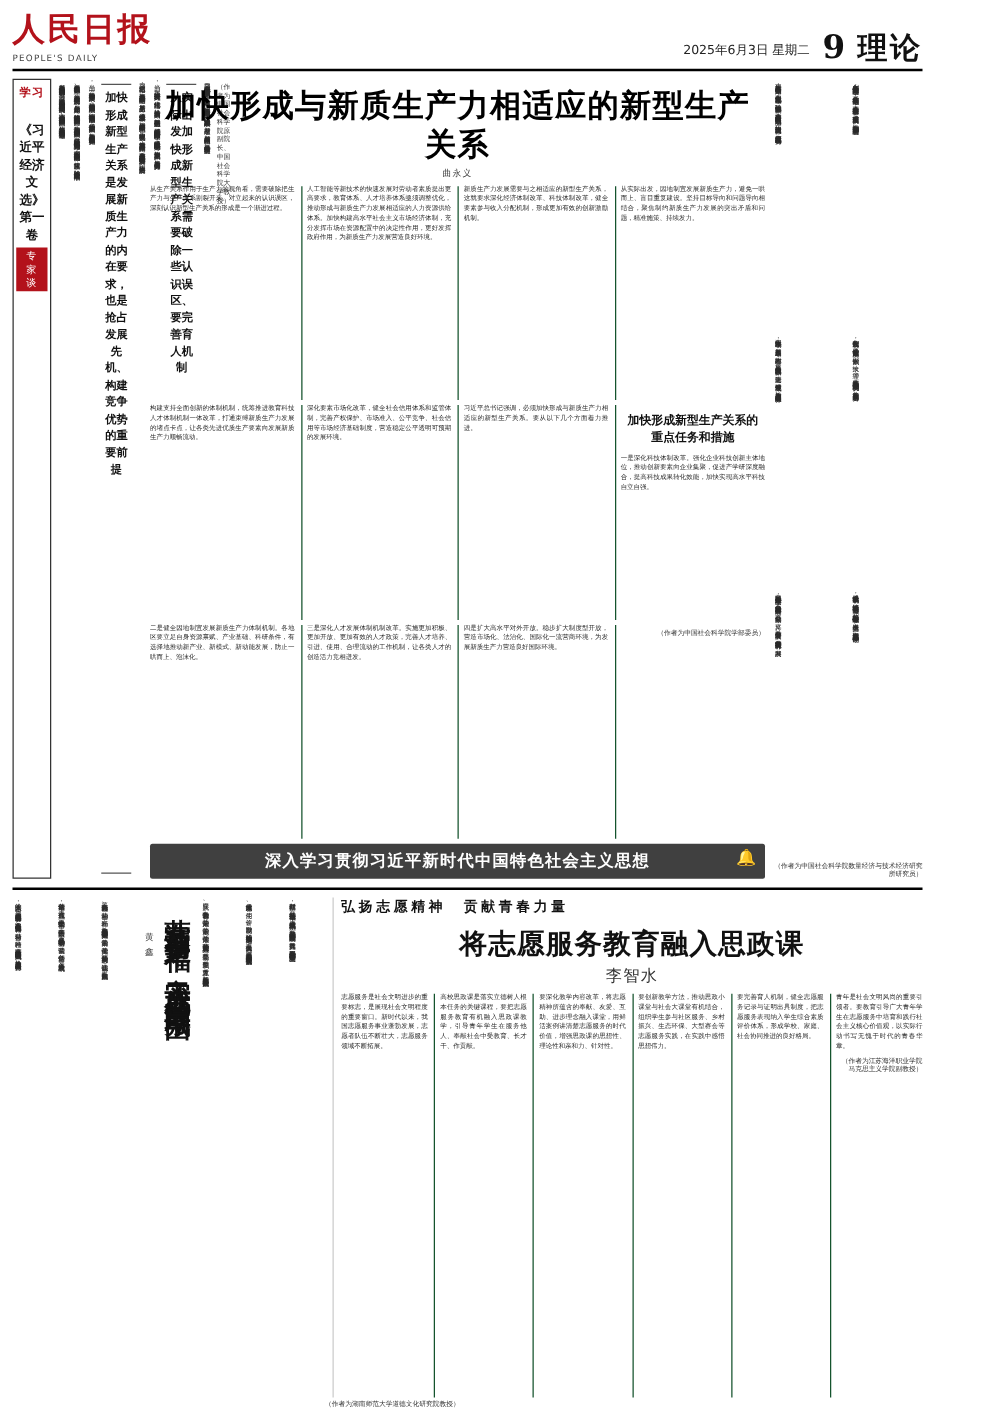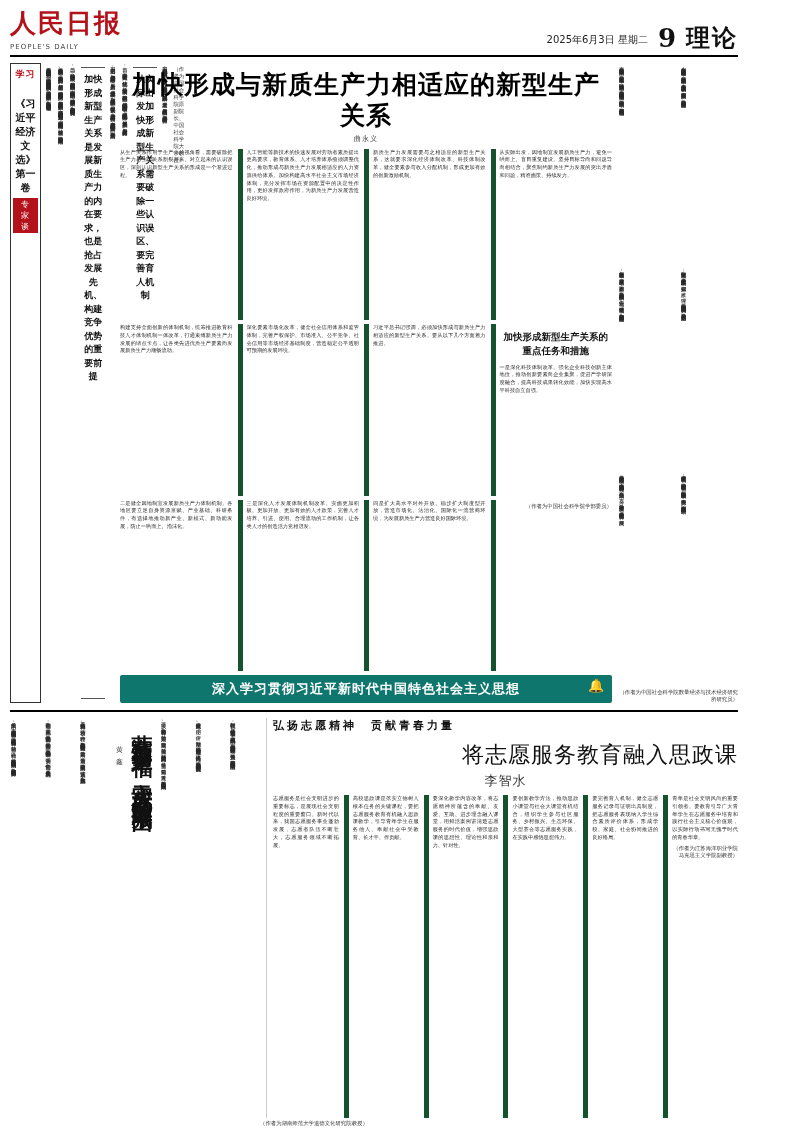--- a/index.html
+++ b/index.html
@@ -50,28 +50,28 @@
     font-weight:bold;font-size:9.5px;line-height:1.5;text-align:center;color:#111;
     margin:6px 2px 5px 2px;
   }
   .boxed-quote{
     border-top:1px solid #555;border-bottom:1px solid #555;
     padding:5px 3px;margin:4px 0;
   }
   .boxed-quote .q{font-family:"DejaVu Serif","Liberation Serif",serif;font-size:9px;font-weight:bold;line-height:1.5;text-align:center;}
 
   .colgrid{display:flex;gap:5px;flex:1;}
-  .tcol{flex:1;border-left:5px solid #14532d;padding-left:4px;}
+  .tcol{flex:1;border-left:1px solid #14532d;padding-left:4px;}
   .tcol:first-child{border-left:none;padding-left:0;}
 
   .credit{font-size:5.4px;color:#333;text-align:right;margin-top:3px;}
 
   
   .banner{
-    margin-top:4px;background:#0f766e;color:#fff;
+    margin-top:4px;background:#404040;color:#fff;
     font-family:"DejaVu Serif","Liberation Serif",serif;font-weight:bold;
     font-size:13px;letter-spacing:1px;text-align:center;padding:5px 4px;
     position:relative;border-radius:2px;
   }
   .banner .bell{position:absolute;right:6px;top:3px;font-size:13px;}
 
   
   .divider{height:2px;background:#000;margin:7px 0 6px 0;}
   .bottomwrap{display:flex;gap:6px;height:400px;}
   .bl{width:250px;display:flex;gap:4px;}
@@ -79,21 +79,21 @@
 
   .vhead{
     writing-mode:vertical-rl;text-orientation:upright;
     font-family:"DejaVu Serif","Liberation Serif",serif;
     font-weight:bold;font-size:21px;letter-spacing:3px;line-height:1.15;
     margin:0 2px;
   }
   .vbyline{writing-mode:vertical-rl;text-orientation:upright;font-size:7px;color:#333;letter-spacing:2px;margin-top:22px;}
 
   .kicker{font-size:11px;font-weight:bold;letter-spacing:3px;color:#111;margin-bottom:5px;font-family:"DejaVu Serif","Liberation Serif",serif;}
-  .headline2{font-family:"DejaVu Serif","Liberation Serif",serif;font-size:22px;font-weight:normal;letter-spacing:1px;text-align:right;margin:2px 0 2px 0;}
+  .headline2{font-family:"DejaVu Serif","Liberation Serif",serif;font-size:22px;font-weight:bold;letter-spacing:1px;text-align:center;margin:2px 0 2px 0;}
   .byline2{text-align:center;font-size:13px;color:#333;margin-bottom:5px;letter-spacing:1px;}
 
   .redline{color:#b3121b;}
 </style>
 </head>
 <body>
 
 <div class="page">
 
   <div class="masthead">

